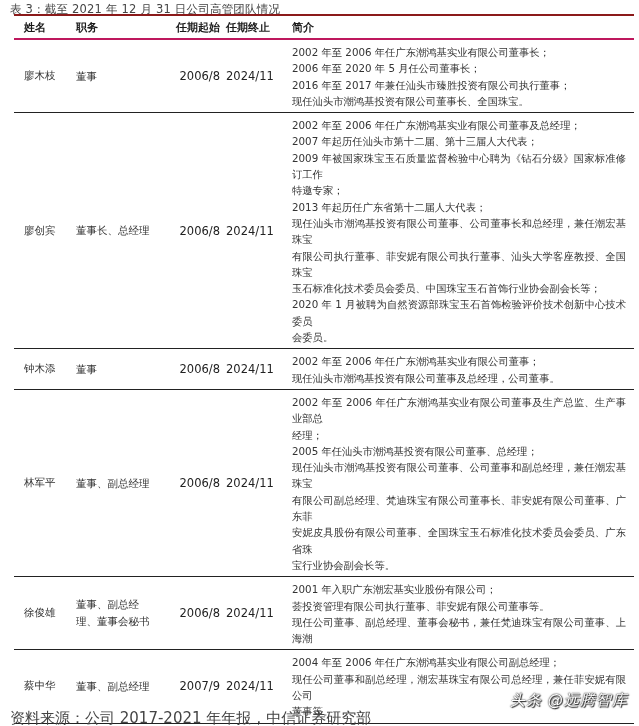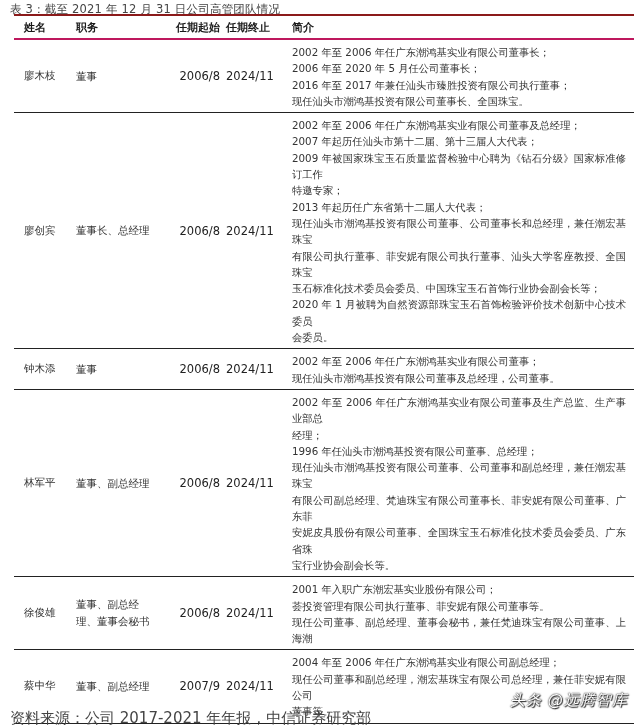--- a/index.html
+++ b/index.html
@@ -105,21 +105,21 @@
         </div>
       </div>
       <div class="row">
         <div class="col-name">林军平</div>
         <div class="col-title">董事、副总经理</div>
         <div class="col-start">2006/8</div>
         <div class="col-end">2024/11</div>
         <div class="col-bio bio">
           <div class="bio-line">2002 年至 2006 年任广东潮鸿基实业有限公司董事及生产总监、生产事业部总</div>
           <div class="bio-line">经理；</div>
-          <div class="bio-line">1996 年任汕头市潮鸿基投资有限公司董事、总经理；</div>
+          <div class="bio-line">2005 年任汕头市潮鸿基投资有限公司董事、总经理；</div>
           <div class="bio-line">现任汕头市潮鸿基投资有限公司董事、公司董事和副总经理，兼任潮宏基珠宝</div>
           <div class="bio-line">有限公司副总经理、梵迪珠宝有限公司董事长、菲安妮有限公司董事、广东菲</div>
           <div class="bio-line">安妮皮具股份有限公司董事、全国珠宝玉石标准化技术委员会委员、广东省珠</div>
           <div class="bio-line">宝行业协会副会长等。</div>
         </div>
       </div>
       <div class="row">
         <div class="col-name">徐俊雄</div>
         <div class="col-title">
           <div>董事、副总经</div>

